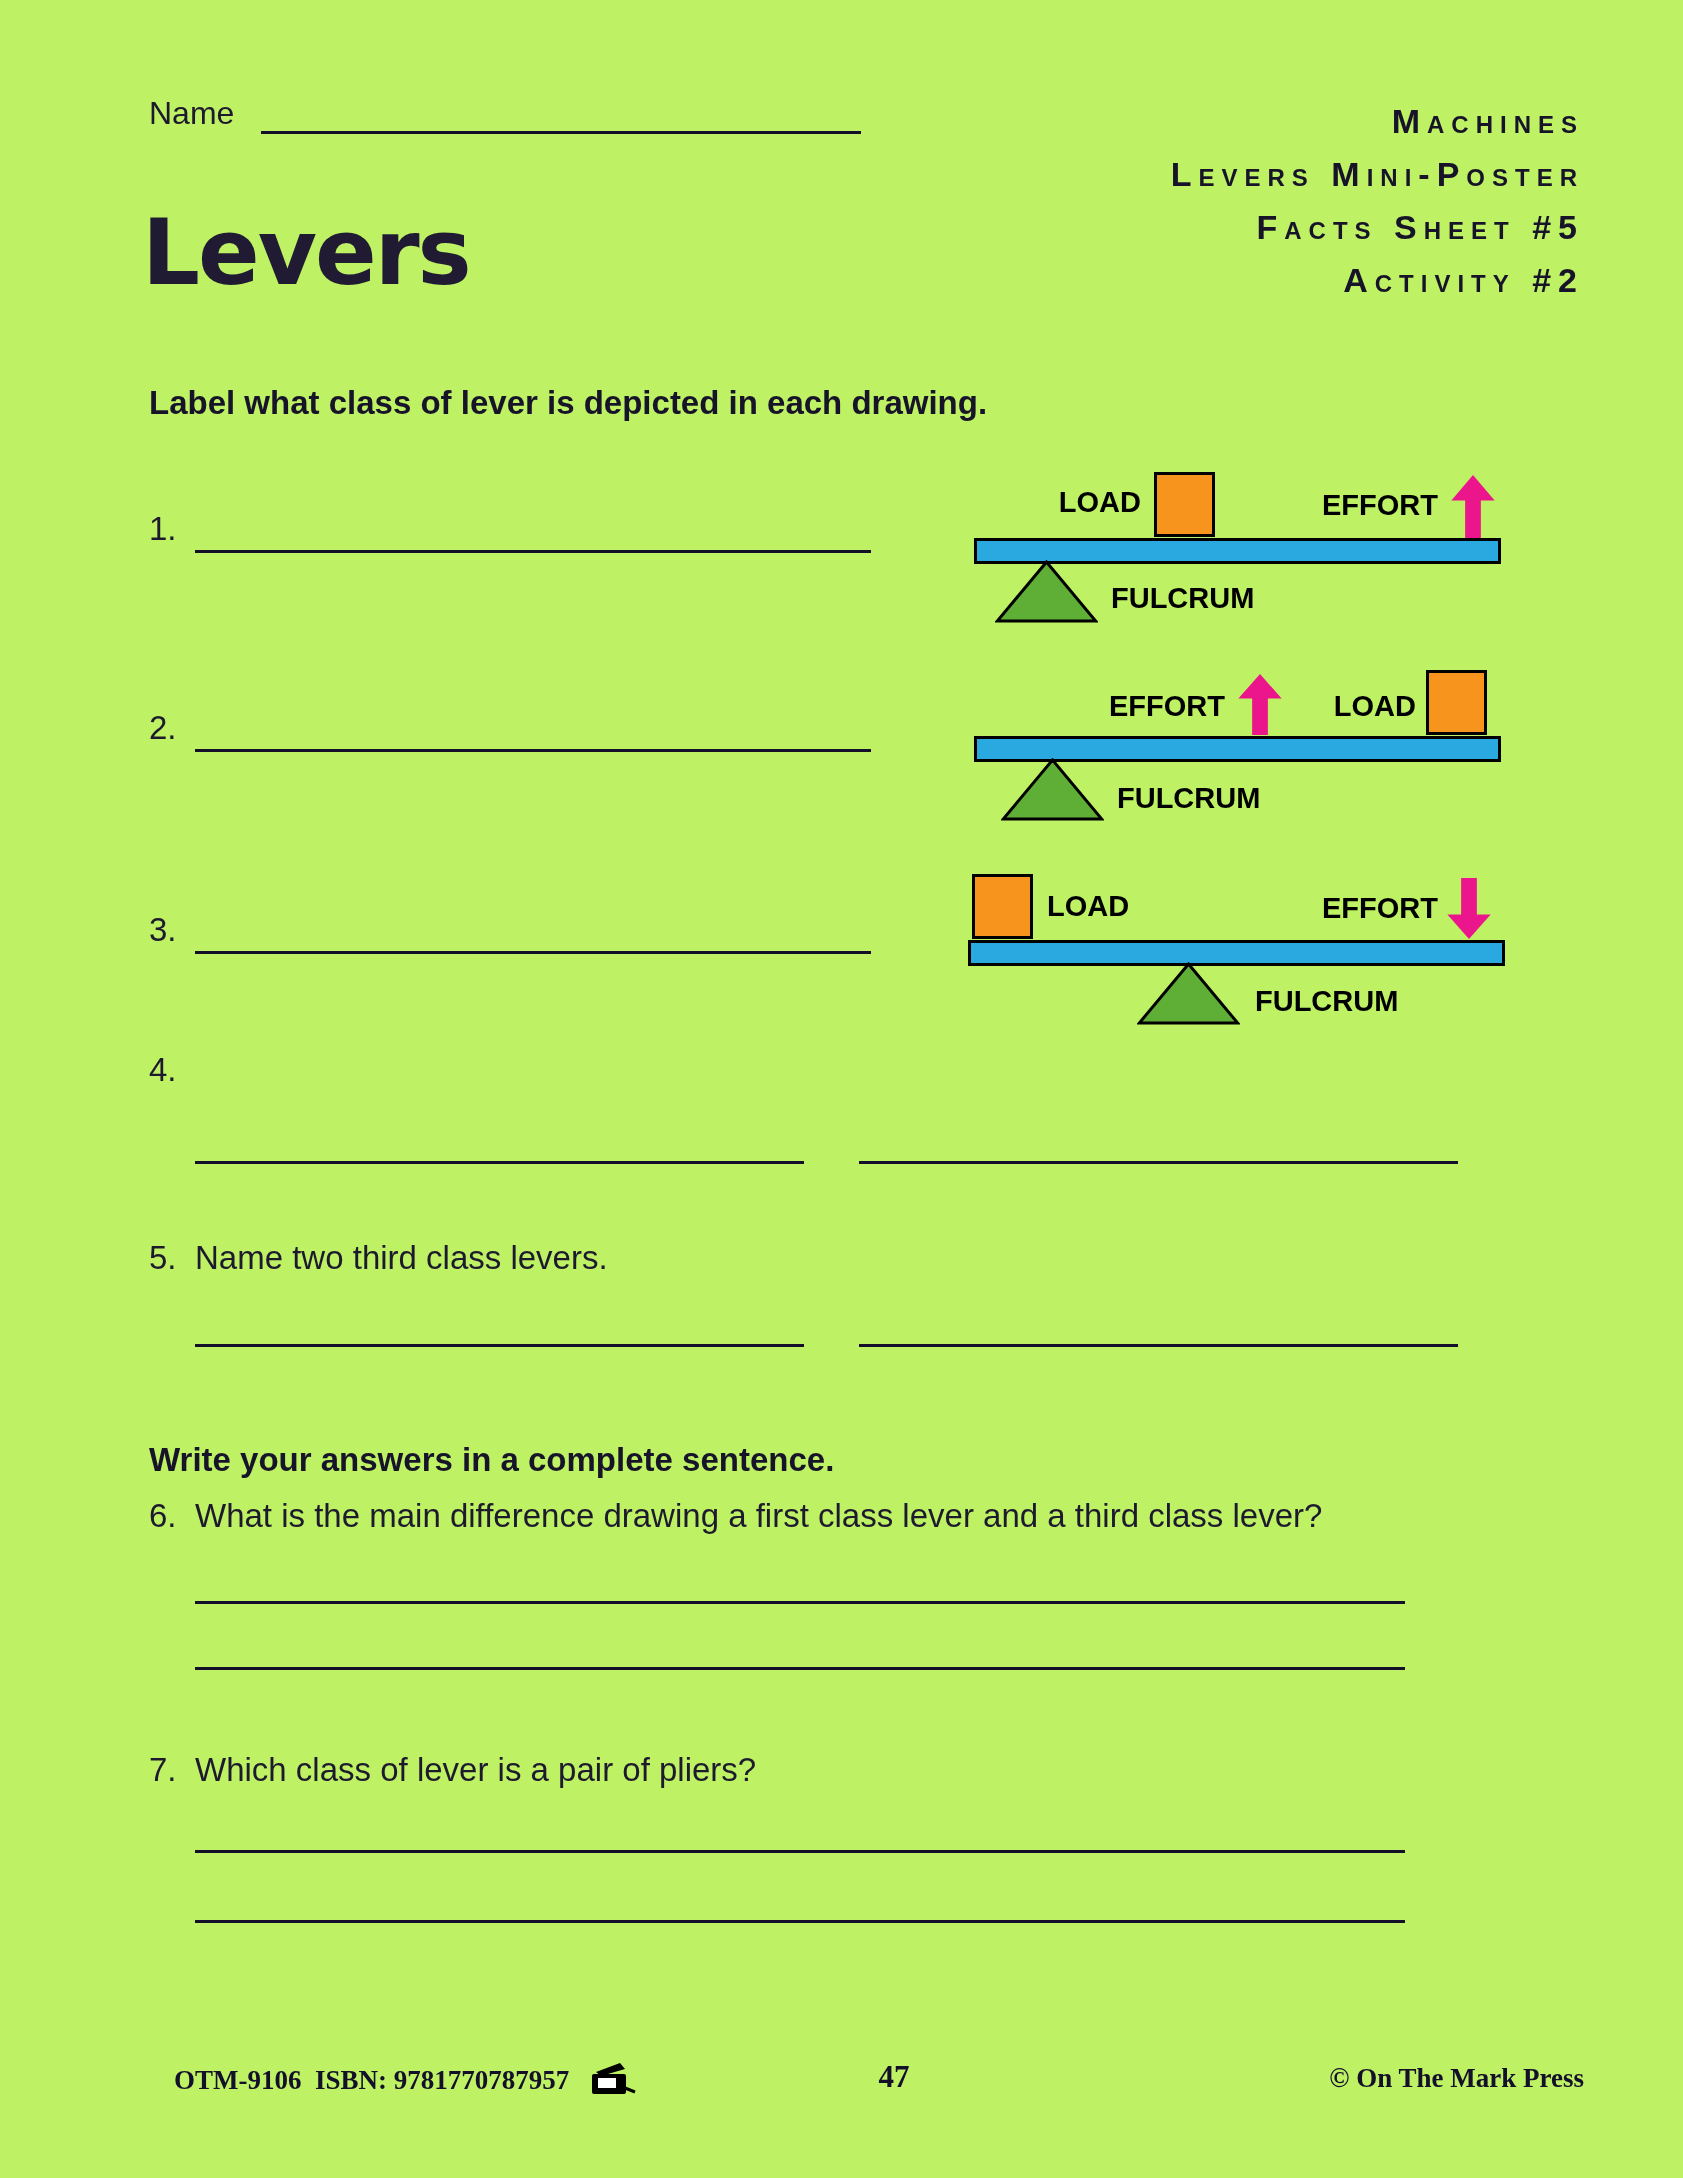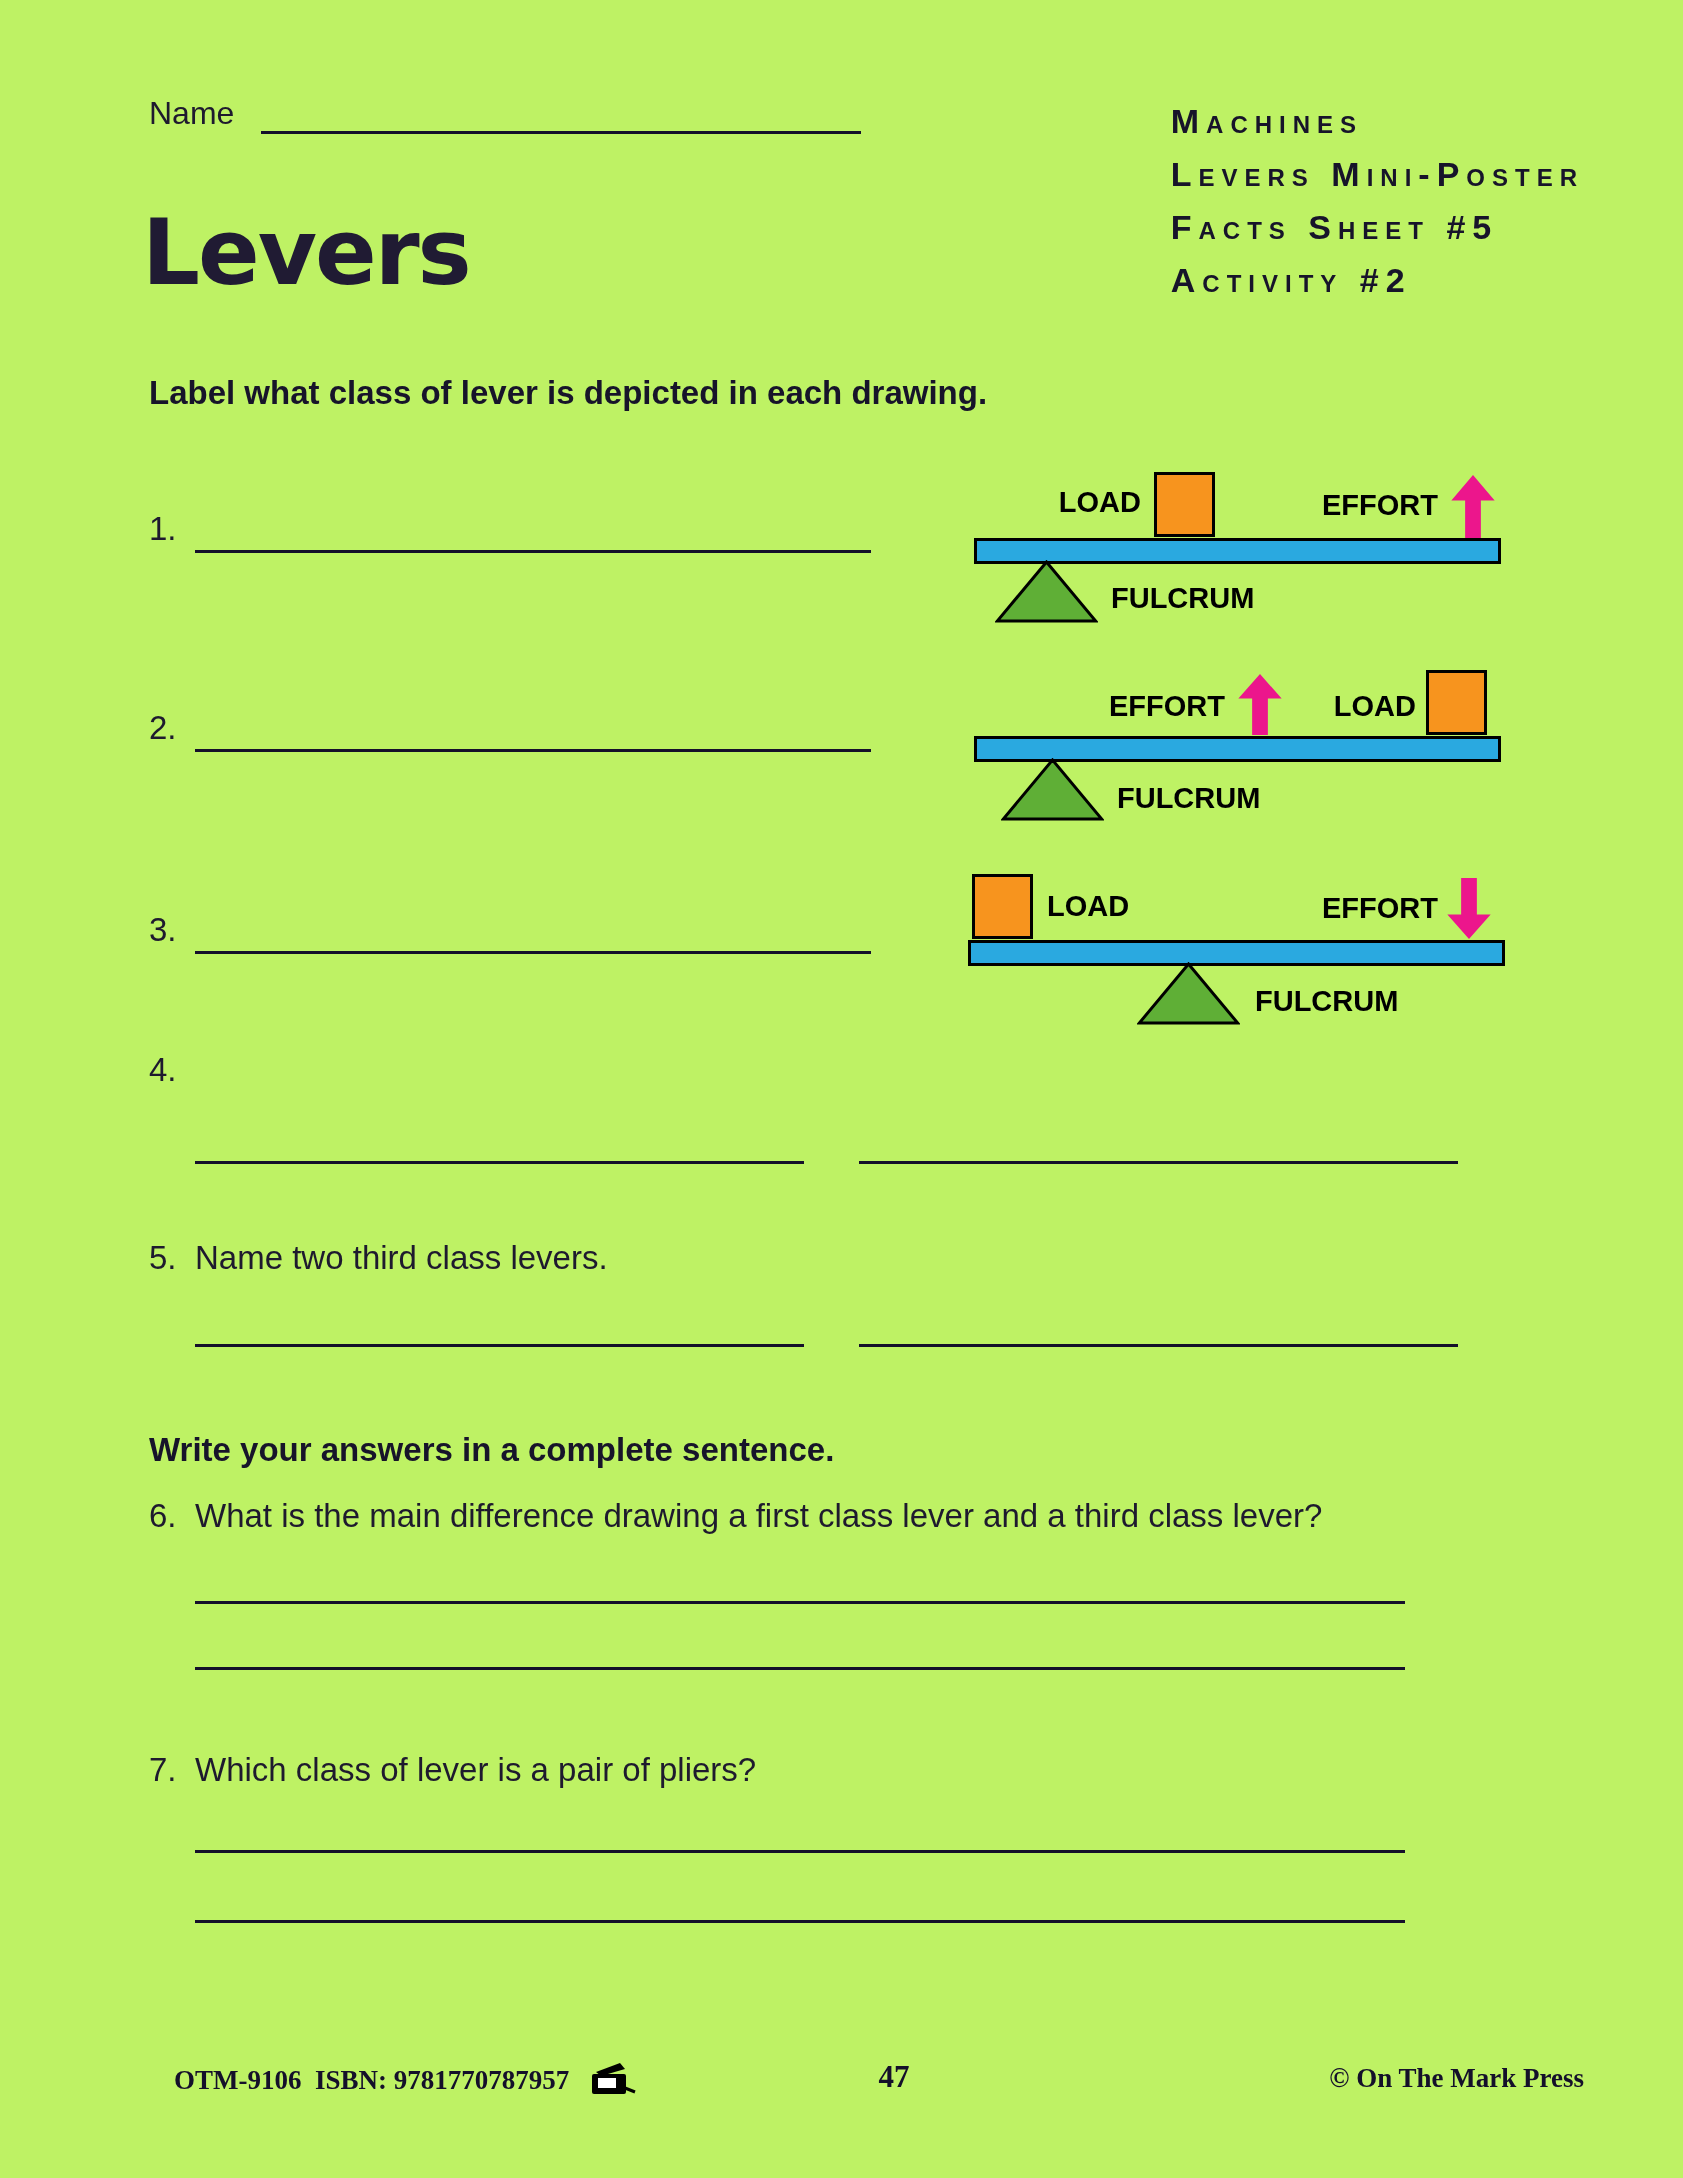--- a/index.html
+++ b/index.html
@@ -18,27 +18,27 @@
     margin:0 auto;
     font-family:"Liberation Sans", sans-serif;
     color:var(--ink);
     overflow:hidden;
   }
   .abs{position:absolute;}
 
   
   .name-label{left:149px;top:95px;font-size:32px;}
   .name-line{left:261px;top:131px;width:600px;border-bottom:3px solid var(--line);}
-  .corner{right:99px;top:95px;text-align:left;
+  .corner{right:99px;top:95px;text-align:right;
     font-variant:small-caps;font-weight:600;font-size:34px;letter-spacing:7px;
     line-height:53px;color:#17142a;}
   .title{left:142px;top:200px;font-family:"DejaVu Sans",sans-serif;
     font-weight:800;font-size:91px;letter-spacing:-2px;color:#201b33;}
 
-  .section-head{font-size:33px;font-weight:bold;color:#17142a;}
+  .section-head{font-size:33px;font-weight:bold;color:#17142a;margin-top:10px;}
   .q-num{font-size:33px;}
   .q-text{font-size:33px;}
 
   .blank{border-bottom:3px solid var(--line);height:0;}
 
   
   .bar{background:var(--bar-blue);border:3px solid #000;height:20px;}
   .load-box{background:var(--load-orange);border:3px solid #000;width:55px;height:59px;}
   .dlabel{font-size:29px;font-weight:bold;color:#000;}
   .r{text-align:right;}

